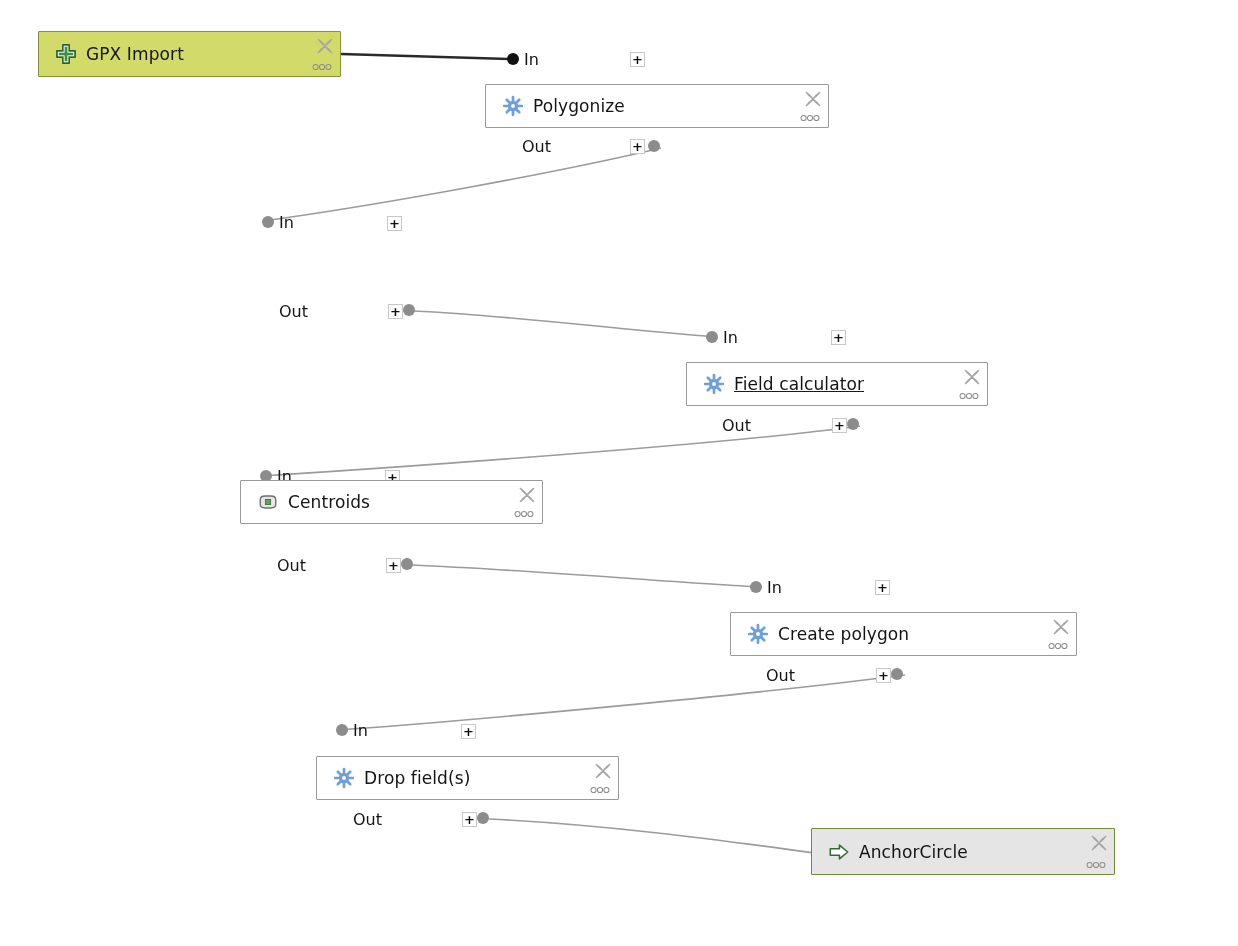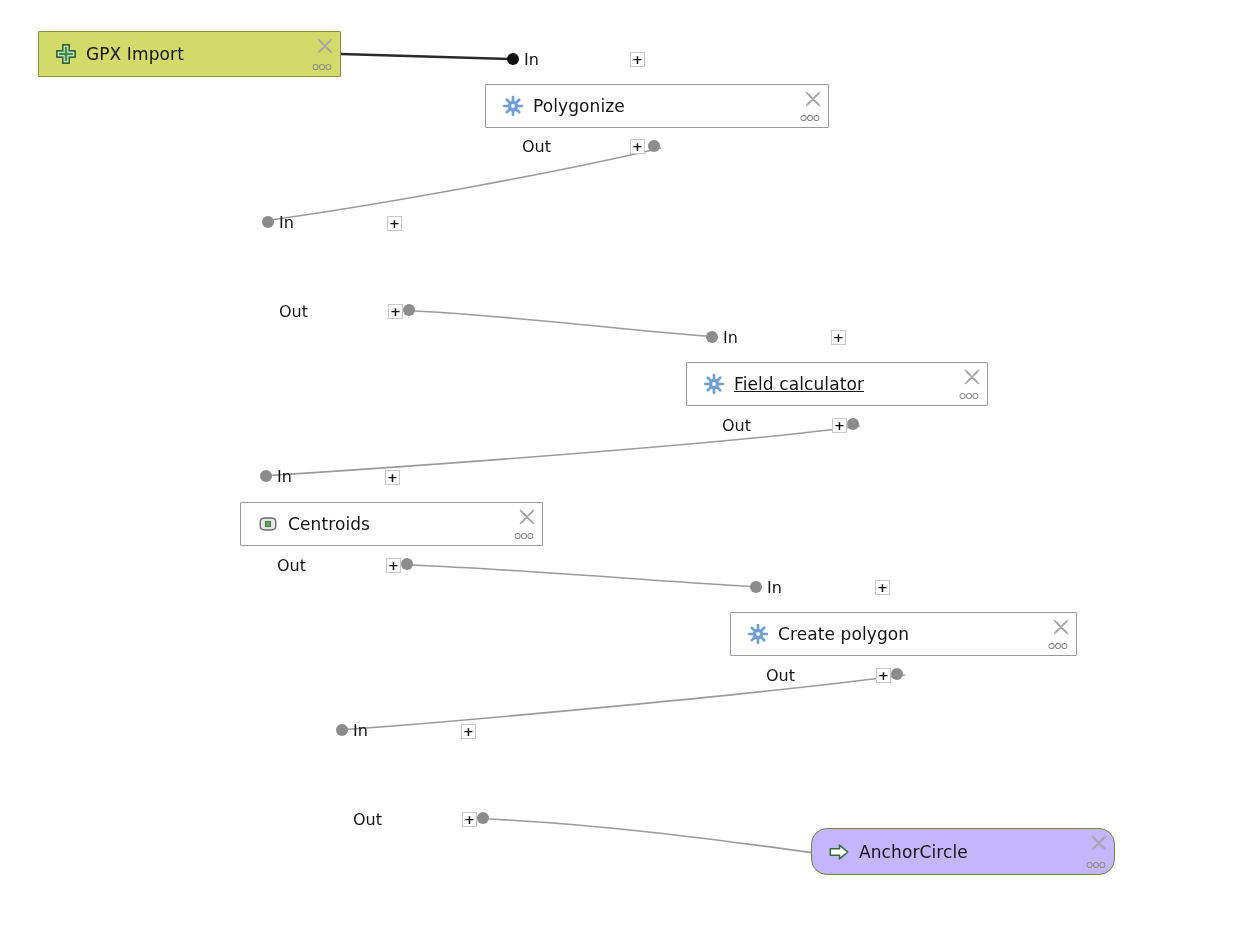--- a/index.html
+++ b/index.html
@@ -38,23 +38,22 @@
     display: flex;
     align-items: center;
     padding-left: 16px;
     border-radius: 1px;
   }
   .node.accent-yellow {
     background: #d2db69;
     border-color: #8a9040;
   }
   .node.accent-green {
-    background: #c4b5fd;
+    background: #e5e5e5;
     border-color: #6e8a3d;
-    border-radius: 16px;
   }
   .node-title {
     font-size: 17px;
     color: #141414;
     letter-spacing: 0.1px;
     white-space: nowrap;
     margin-left: 9px;
   }
   .node-icon {
     width: 22px;
@@ -254,21 +253,21 @@
   </div>
   <div class="plus-btn" style="left:832px; top:418px;">+</div>
   <span class="port-dot" style="position:absolute; left:847px; top:418px; background:#8c8c8c;"></span>
 
   <div class="port" style="left:260px; top:467px;">
     <span class="port-dot" style="background:#8c8c8c;"></span>
     <span class="port-label">In</span>
   </div>
   <div class="plus-btn" style="left:385px; top:470px;">+</div>
 
-  <div class="node" style="left:240px; top:502px; width:303px; height:44px;">
+  <div class="node" style="left:240px; top:480px; width:303px; height:44px;">
     <svg class="node-icon">
         <use href="#sym-centroid"></use>
       </svg>
     <span class="node-title">Centroids</span>
     <svg class="close-icon">
         <use href="#sym-close"></use>
       </svg>
     <svg class="grip-icon" viewBox="0 0 30 12">
         <use href="#sym-grip"></use>
       </svg>
@@ -304,20 +303,32 @@
   </div>
   <div class="plus-btn" style="left:876px; top:668px;">+</div>
   <span class="port-dot" style="position:absolute; left:891px; top:668px; background:#8c8c8c;"></span>
 
   <div class="port" style="left:336px; top:721px;">
     <span class="port-dot" style="background:#8c8c8c;"></span>
     <span class="port-label">In</span>
   </div>
   <div class="plus-btn" style="left:461px; top:724px;">+</div>
 
+  <div class="node" style="left:316px; top:756px; width:303px; height:44px;">
+    <svg class="node-icon">
+        <use href="#sym-gear"></use>
+      </svg>
+    <span class="node-title">Drop field(s)</span>
+    <svg class="close-icon">
+        <use href="#sym-close"></use>
+      </svg>
+    <svg class="grip-icon" viewBox="0 0 30 12">
+        <use href="#sym-grip"></use>
+      </svg>
+  </div>
 
   <div class="port" style="left:353px; top:810px;">
     <span class="port-label" style="margin-left:0;">Out</span>
   </div>
   <div class="plus-btn" style="left:462px; top:812px;">+</div>
   <span class="port-dot" style="position:absolute; left:477px; top:812px; background:#8c8c8c;"></span>
 
   <div class="node accent-green" style="left:811px; top:828px; width:304px; height:47px;">
     <svg class="node-icon">
         <use href="#sym-arrow-right"></use>

